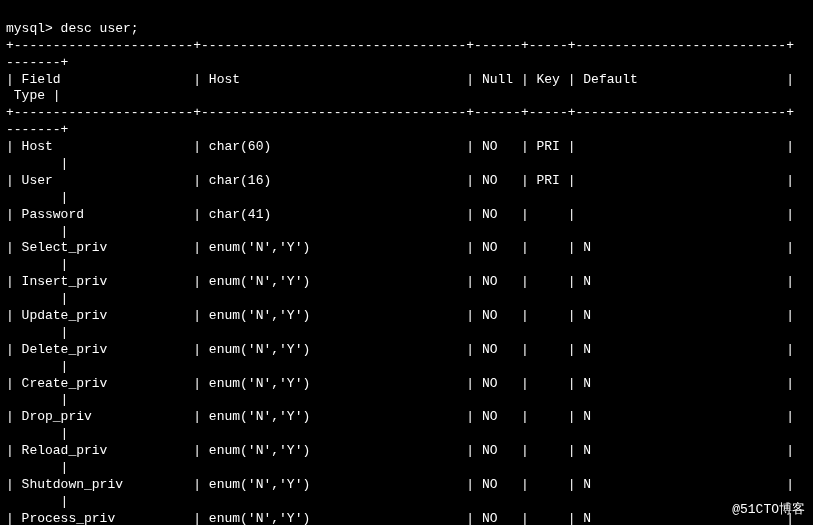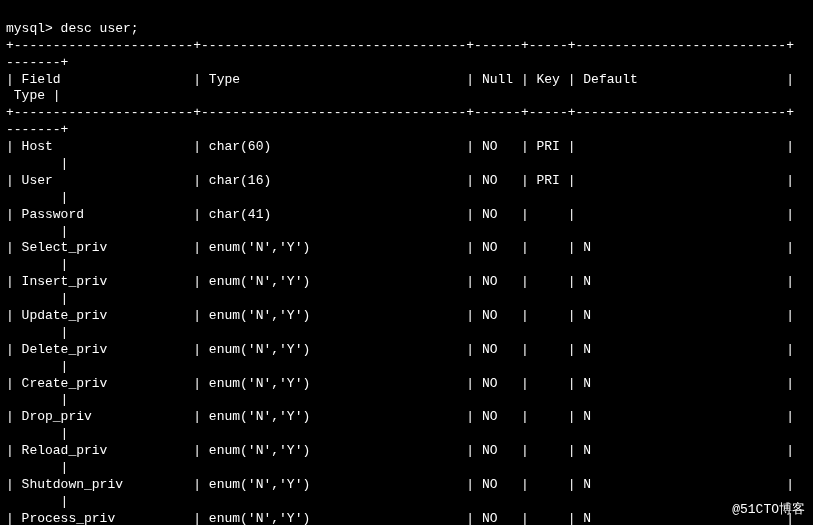--- a/index.html
+++ b/index.html
@@ -6,21 +6,21 @@
   .term{padding:4px 6px;white-space:pre}
   .wm{position:absolute;right:8px;bottom:6px;font-size:13px;color:#fff}
 </style>
 </head>
 <body>
 
 <div class="term">
 <span>mysql&gt; </span><span>desc user;</span>
 <span>+-----------------------+----------------------------------+------+-----+---------------------------+</span>
 <span>-------+</span>
-<span>| Field                 | Type                             | Null | Key | Default                   |</span>
+<span>| Field                 | Host                             | Null | Key | Default                   |</span>
 <span> Type |</span>
 <span>+-----------------------+----------------------------------+------+-----+---------------------------+</span>
 <span>-------+</span>
 <div id="rows">| Host                  | char(60)                         | NO   | PRI |                           |
        |
 | User                  | char(16)                         | NO   | PRI |                           |
        |
 | Password              | char(41)                         | NO   |     |                           |
        |
 | Select_priv           | enum('N','Y')                    | NO   |     | N                         |

